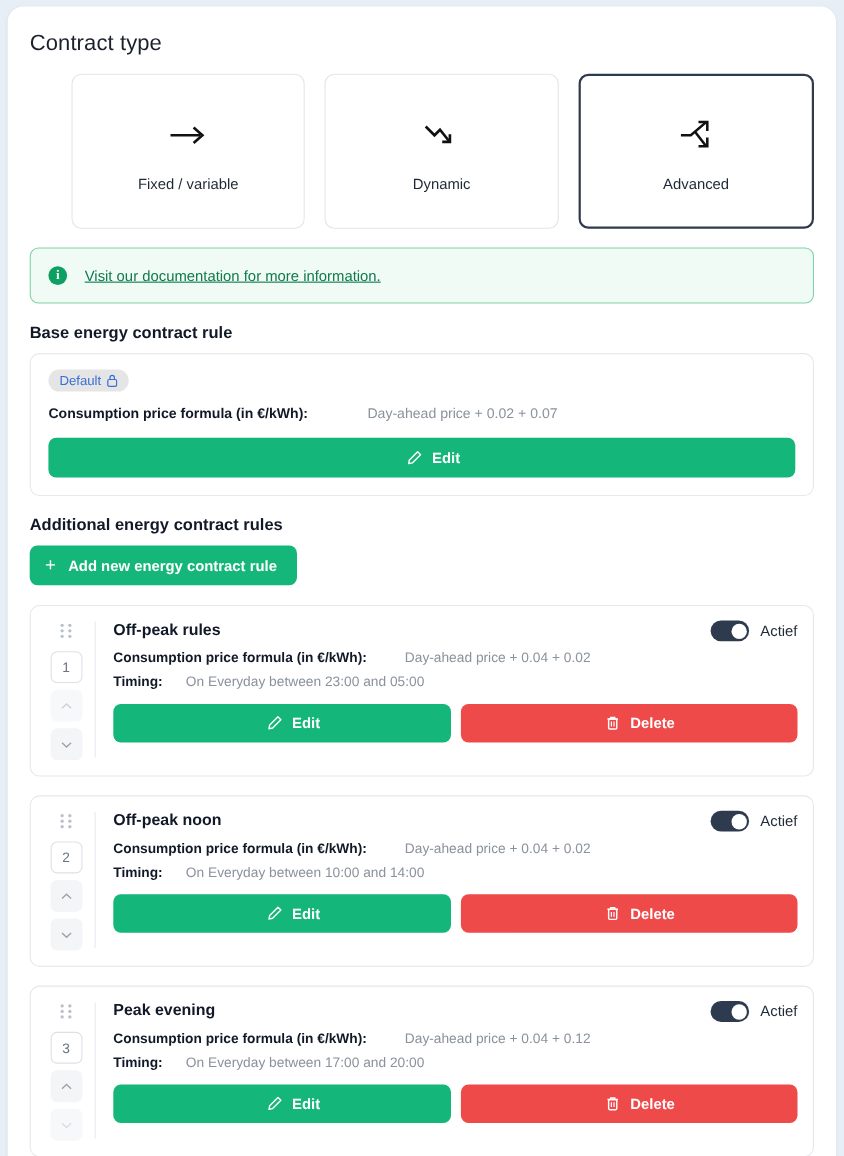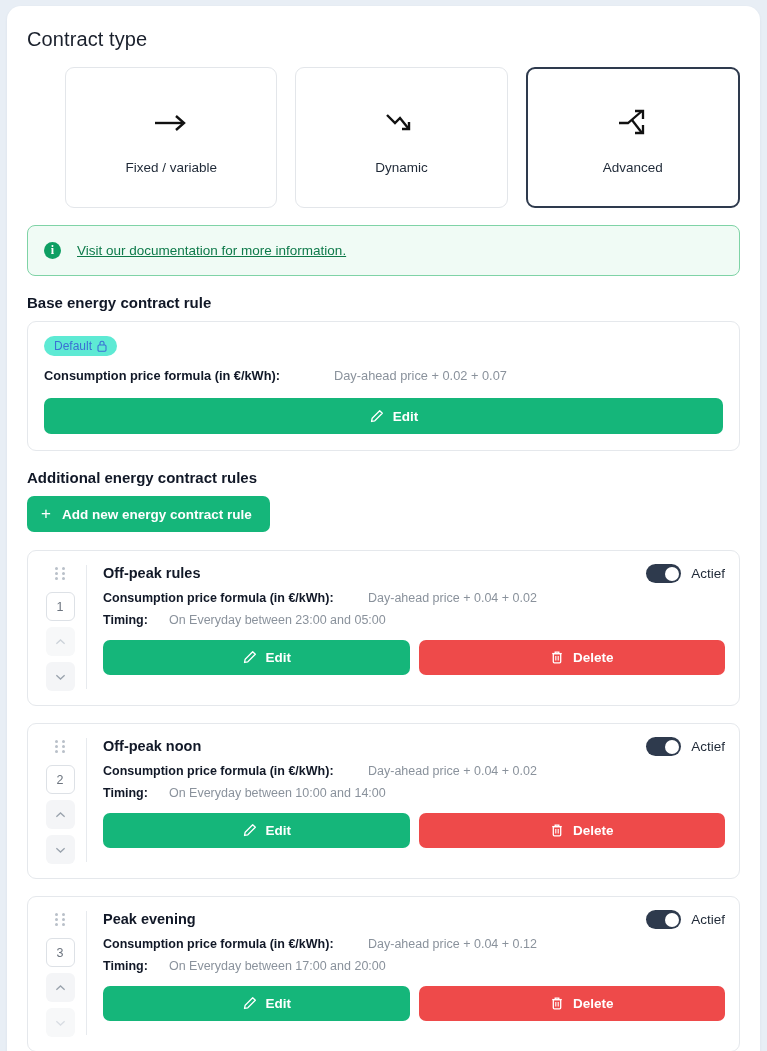--- a/index.html
+++ b/index.html
@@ -104,21 +104,21 @@
   .rule-box {
     border: 1px solid #e5e8ec;
     border-radius: 9px;
     padding: 14px 16px 16px 16px;
     background: #fff;
   }
   .badge {
     display: inline-flex;
     align-items: center;
     gap: 5px;
-    background: #5eead4;
+    background: #e5e5e5;
     color: #3b6fd4;
     font-size: 12px;
     border-radius: 11px;
     padding: 3px 10px;
     margin-bottom: 9px;
     text-align: center;
   }
   .kv-row {
     display: flex;
     align-items: baseline;

